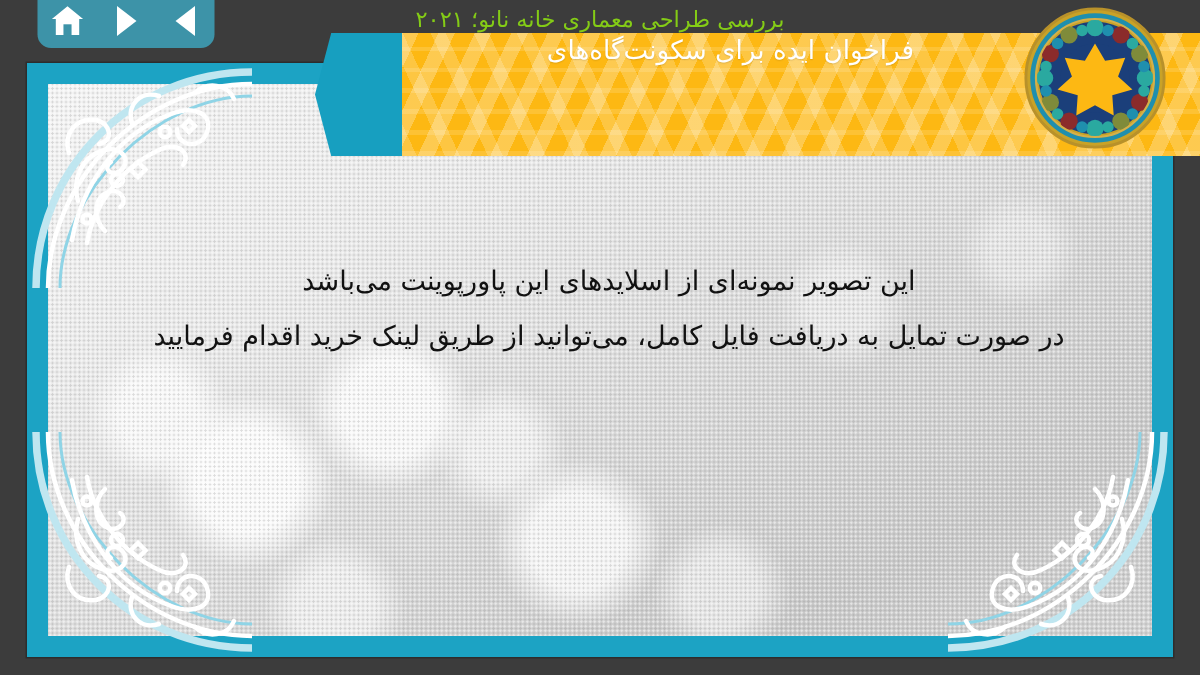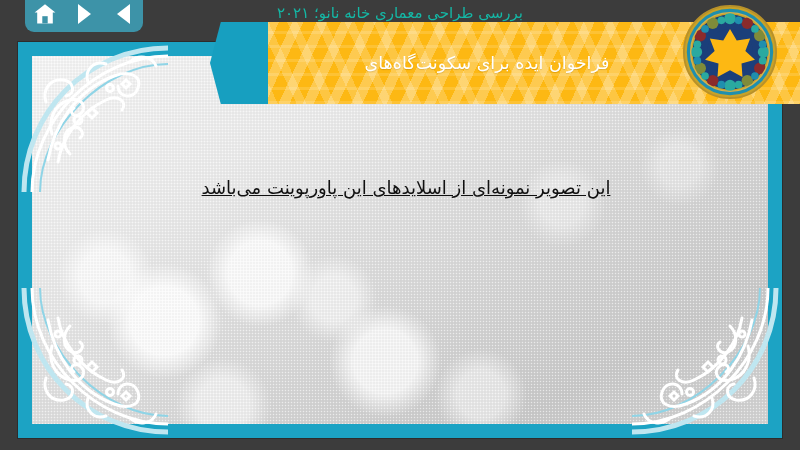--- a/index.html
+++ b/index.html
@@ -22,21 +22,21 @@
     padding-bottom:5px;box-sizing:border-box;z-index:40;
   }
   .navbtn{width:26px;height:26px;display:flex;align-items:center;justify-content:center;cursor:pointer;}
   .tri-left{width:0;height:0;border-top:10px solid transparent;border-bottom:10px solid transparent;border-right:13px solid #fff;}
   .tri-right{width:0;height:0;border-top:10px solid transparent;border-bottom:10px solid transparent;border-left:13px solid #fff;}
 
   
   .doc-title{
     position:absolute;top:0px;left:0;width:800px;height:26px;
     display:flex;align-items:center;justify-content:center;
-    color:#14b8a6;font-size:15px;letter-spacing:.2px;white-space:nowrap;z-index:10;
+    color:#84cc16;font-size:15px;letter-spacing:.2px;white-space:nowrap;z-index:10;
   }
 
   
   .slide{
     position:absolute;left:18px;top:42px;width:764px;height:396px;
     background:#1CA3C4;overflow:hidden;z-index:20;
     box-shadow:0 0 0 1px rgba(0,0,0,.25);
   }
   
   .slide-inner{
@@ -84,38 +84,38 @@
   }
   .banner-body::before{
     content:"";position:absolute;inset:0;
     background:
       repeating-linear-gradient(115deg, rgba(255,255,255,.26) 0 10px, rgba(255,255,255,0) 10px 22px),
       repeating-linear-gradient(65deg, rgba(255,255,255,.20) 0 9px, rgba(255,255,255,0) 9px 26px),
       repeating-linear-gradient(0deg, rgba(255,255,255,.14) 0 3px, rgba(255,255,255,0) 3px 14px);
   }
   .banner-text{
     position:absolute;inset:0;z-index:2;
-    display:flex;flex-direction:column;align-items:center;justify-content:center;
+    display:flex;flex-direction:column;align-items:center;justify-content:space-between;
     color:#ffffff;font-size:17.5px;line-height:1.42;text-align:center;
     padding-right:46px;padding-left:10px;box-sizing:border-box;
     text-shadow:0 1px 1px rgba(0,0,0,.12);
   }
   .banner-text span{white-space:nowrap;}
 
   
   .medallion{position:absolute;right:22px;top:4px;width:96px;height:96px;z-index:35;}
   .medallion svg{display:block;width:100%;height:100%;}
 
   
   .body-text{
     position:absolute;left:60px;right:48px;top:128px;z-index:25;
     color:#111;font-size:18px;line-height:2.05;text-align:center;
     direction:rtl;
   }
-  .body-text p{margin:0;white-space:nowrap;text-decoration:underline;}
+  .body-text p{margin:0;white-space:nowrap;}
 </style>
 </head>
 <body>
 
 <div id="app">
 
   <div class="backdrop"></div>
 
   <div class="doc-title">بررسی طراحی معماری خانه نانو؛ ۲۰۲۱</div>
 
@@ -202,20 +202,21 @@
           <circle cx="92" cy="46" r="3.5"></circle>
           <circle cx="40" cy="104" r="3"></circle>
           <path d="M74 66 l5 5 -5 5 -5 -5 z"></path>
           <path d="M108 38 l4 4 -4 4 -4 -4 z"></path>
         </g>
       </svg>
     </div>
 
     <div class="body-text">
       <p>این تصویر نمونه‌ای از اسلایدهای این پاورپوینت می‌باشد</p>
+      <p>در صورت تمایل به دریافت فایل کامل، می‌توانید از طریق لینک خرید اقدام فرمایید</p>
     </div>
   </div>
 
   <div class="banner-wrap">
     <div class="banner-tail"></div>
     <div class="banner-body"></div>
     <div class="banner-text">
       <span>فراخوان ایده برای سکونت‌گاه‌های</span>
     </div>
   </div>

